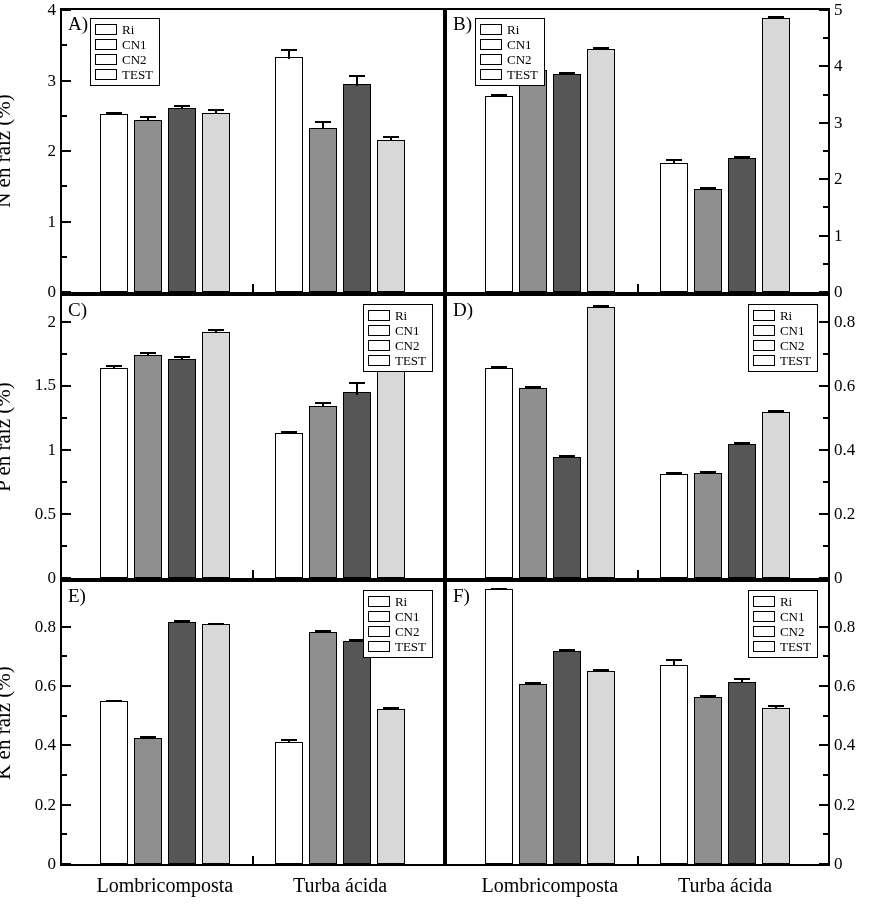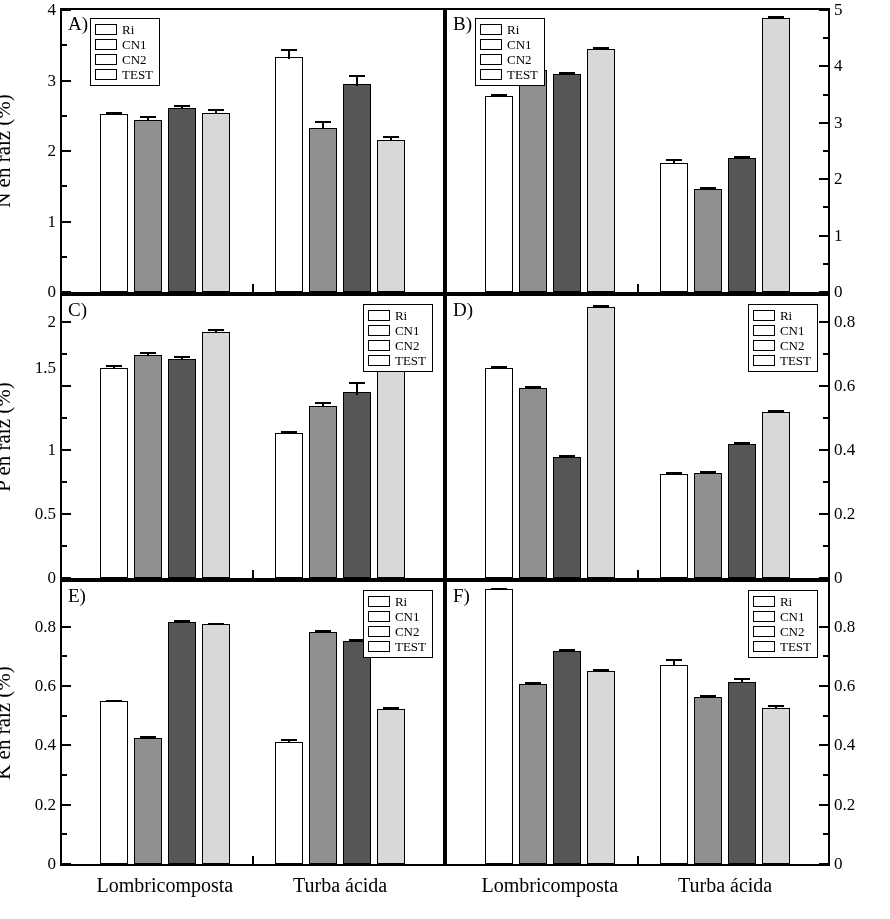--- a/index.html
+++ b/index.html
@@ -255,21 +255,21 @@
       </div>
       <div class="panel" style="left: 60px; top: 294px; width: 385px; height: 286px;">
         <div class="panel-letter letter-left">C)</div>
         <div class="tick tick-y-left" style="top: 281px;"></div>
         <div class="ylabel-text ylabel-left" style="top: 282px;">0</div>
         <div class="tick tick-y-left" style="top: 216.909px;"></div>
         <div class="ylabel-text ylabel-left" style="top: 217.909px; text-align: center;">0.5</div>
         <div class="tick tick-y-left" style="top: 152.818px;"></div>
         <div class="ylabel-text ylabel-left" style="top: 153.818px;">1</div>
         <div class="tick tick-y-left" style="top: 88.7273px;"></div>
-        <div class="ylabel-text ylabel-left" style="top: 72px; margin-left: 17px;">1.5</div>
+        <div class="ylabel-text ylabel-left" style="top: 89px; margin-left: 17px;">1.5</div>
         <div class="tick tick-y-left" style="top: 24.6364px;"></div>
         <div class="ylabel-text ylabel-left" style="top: 25.6364px;">2</div>
         <div class="tick tick-y-left minor" style="top: 248.955px;"></div>
         <div class="tick tick-y-left minor" style="top: 184.864px;"></div>
         <div class="tick tick-y-left minor" style="top: 120.773px;"></div>
         <div class="tick tick-y-left minor" style="top: 56.6818px;"></div>
         <div class="bar c-ri" title="Ri Lombricomposta: 1.64" style="left: 37.87px; width: 28px; height: 210.218px;"></div>
         <div class="errbar" style="left: 50.87px; top: 69.2182px; height: 3.20455px;"></div>
         <div class="errcap" style="left: 43.87px; top: 69.2182px; width: 16px;"></div>
         <div class="bar c-cn1" title="CN1 Lombricomposta: 1.74" style="left: 71.87px; width: 28px; height: 223.036px;"></div>

